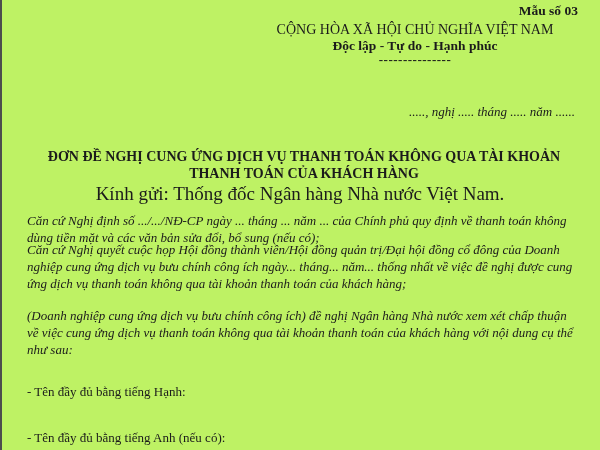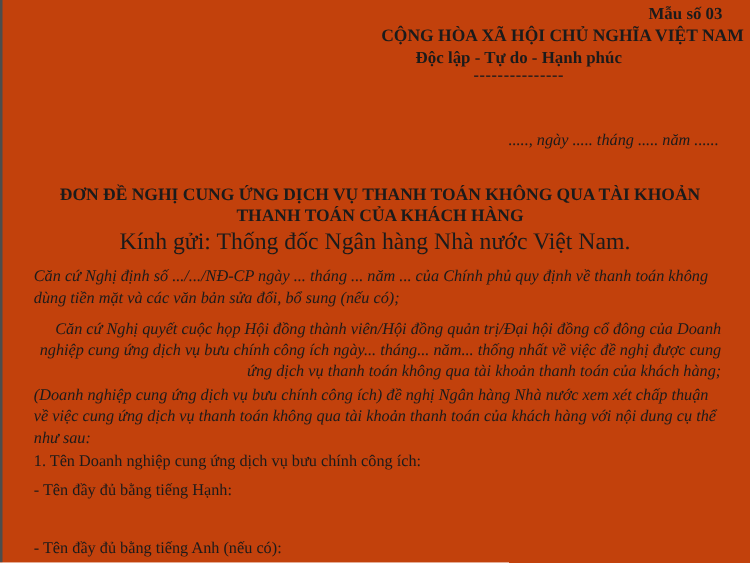--- a/index.html
+++ b/index.html
@@ -1,20 +1,20 @@
 <!DOCTYPE html>
 <html><head>
 <meta charset="utf-8">
 <style>
   html, body { margin: 0; padding: 0; background: #ffffff; }
   .page {
     position: relative;
     width: 600px;
     height: 450px;
-    background: #c2410c;
+    background: #bef264;
     overflow: hidden;
     font-family: "Liberation Serif", "DejaVu Serif", serif;
     color: #1b1b1b;
   }
   .edge-line {
     position: absolute;
     left: 0; top: 0;
     width: 2px; height: 100%;
     background: #4d4d4d;
   }
@@ -39,23 +39,22 @@
     line-height: 14px;
   }
   .motto-block {
     position: absolute;
     top: 21px; left: 235px;
     width: 360px;
     text-align: center;
   }
   .motto-country {
     font-size: 14px;
-    font-weight: bold;
+    font-weight: normal;
     line-height: 17px;
-    text-align: right;
   }
   .motto-text {
     font-size: 13.5px;
     font-weight: bold;
     line-height: 16px;
   }
   .motto-sep {
     font-size: 13px;
     font-weight: bold;
     line-height: 12px;
@@ -87,21 +86,21 @@
   .para {
     position: absolute;
     left: 27px;
     width: 550px;
     font-size: 13px;
     font-style: italic;
     line-height: 17px;
     text-align: left;
   }
   .para-1 { top: 212px; }
-  .para-2 { top: 254px; text-align: right; }
+  .para-2 { top: 241px; }
   .para-3 { top: 307px; }
   .section-heading {
     position: absolute;
     top: 361px; left: 27px;
     width: 550px;
     font-size: 13px;
     line-height: 16px;
   }
   .dash-item {
     position: absolute;
@@ -123,28 +122,27 @@
 
   <div class="form-number">Mẫu số 03</div>
 
 
   <div class="motto-block">
     <div class="motto-country">CỘNG HÒA XÃ HỘI CHỦ NGHĨA VIỆT NAM</div>
     <div class="motto-text">Độc lập - Tự do - Hạnh phúc</div>
     <div class="motto-sep">---------------</div>
   </div>
 
-  <div class="date-line">....., ngày ..... tháng ..... năm ......</div>
+  <div class="date-line">....., nghị ..... tháng ..... năm ......</div>
 
   <div class="doc-title">ĐƠN ĐỀ NGHỊ CUNG ỨNG DỊCH VỤ THANH TOÁN KHÔNG QUA TÀI KHOẢN THANH TOÁN CỦA KHÁCH HÀNG</div>
 
   <div class="recipient">Kính gửi: Thống đốc Ngân hàng Nhà nước Việt Nam.</div>
 
   <div class="para para-1">Căn cứ Nghị định số .../.../NĐ-CP ngày ... tháng ... năm ... của Chính phủ quy định về thanh toán không dùng tiền mặt và các văn bản sửa đổi, bổ sung (nếu có);</div>
   <div class="para para-2">Căn cứ Nghị quyết cuộc họp Hội đồng thành viên/Hội đồng quản trị/Đại hội đồng cổ đông của Doanh nghiệp cung ứng dịch vụ bưu chính công ích ngày... tháng... năm... thống nhất về việc đề nghị được cung ứng dịch vụ thanh toán không qua tài khoản thanh toán của khách hàng;</div>
   <div class="para para-3">(Doanh nghiệp cung ứng dịch vụ bưu chính công ích) đề nghị Ngân hàng Nhà nước xem xét chấp thuận về việc cung ứng dịch vụ thanh toán không qua tài khoản thanh toán của khách hàng với nội dung cụ thể như sau:</div>
 
-  <div class="section-heading">1. Tên Doanh nghiệp cung ứng dịch vụ bưu chính công ích:</div>
 
   <div class="dash-item item-0">- Tên đầy đủ bằng tiếng Hạnh:</div>
   <div class="dash-item item-2">- Tên đầy đủ bằng tiếng Anh (nếu có):</div>
 
 </div>
 
 </body></html>

